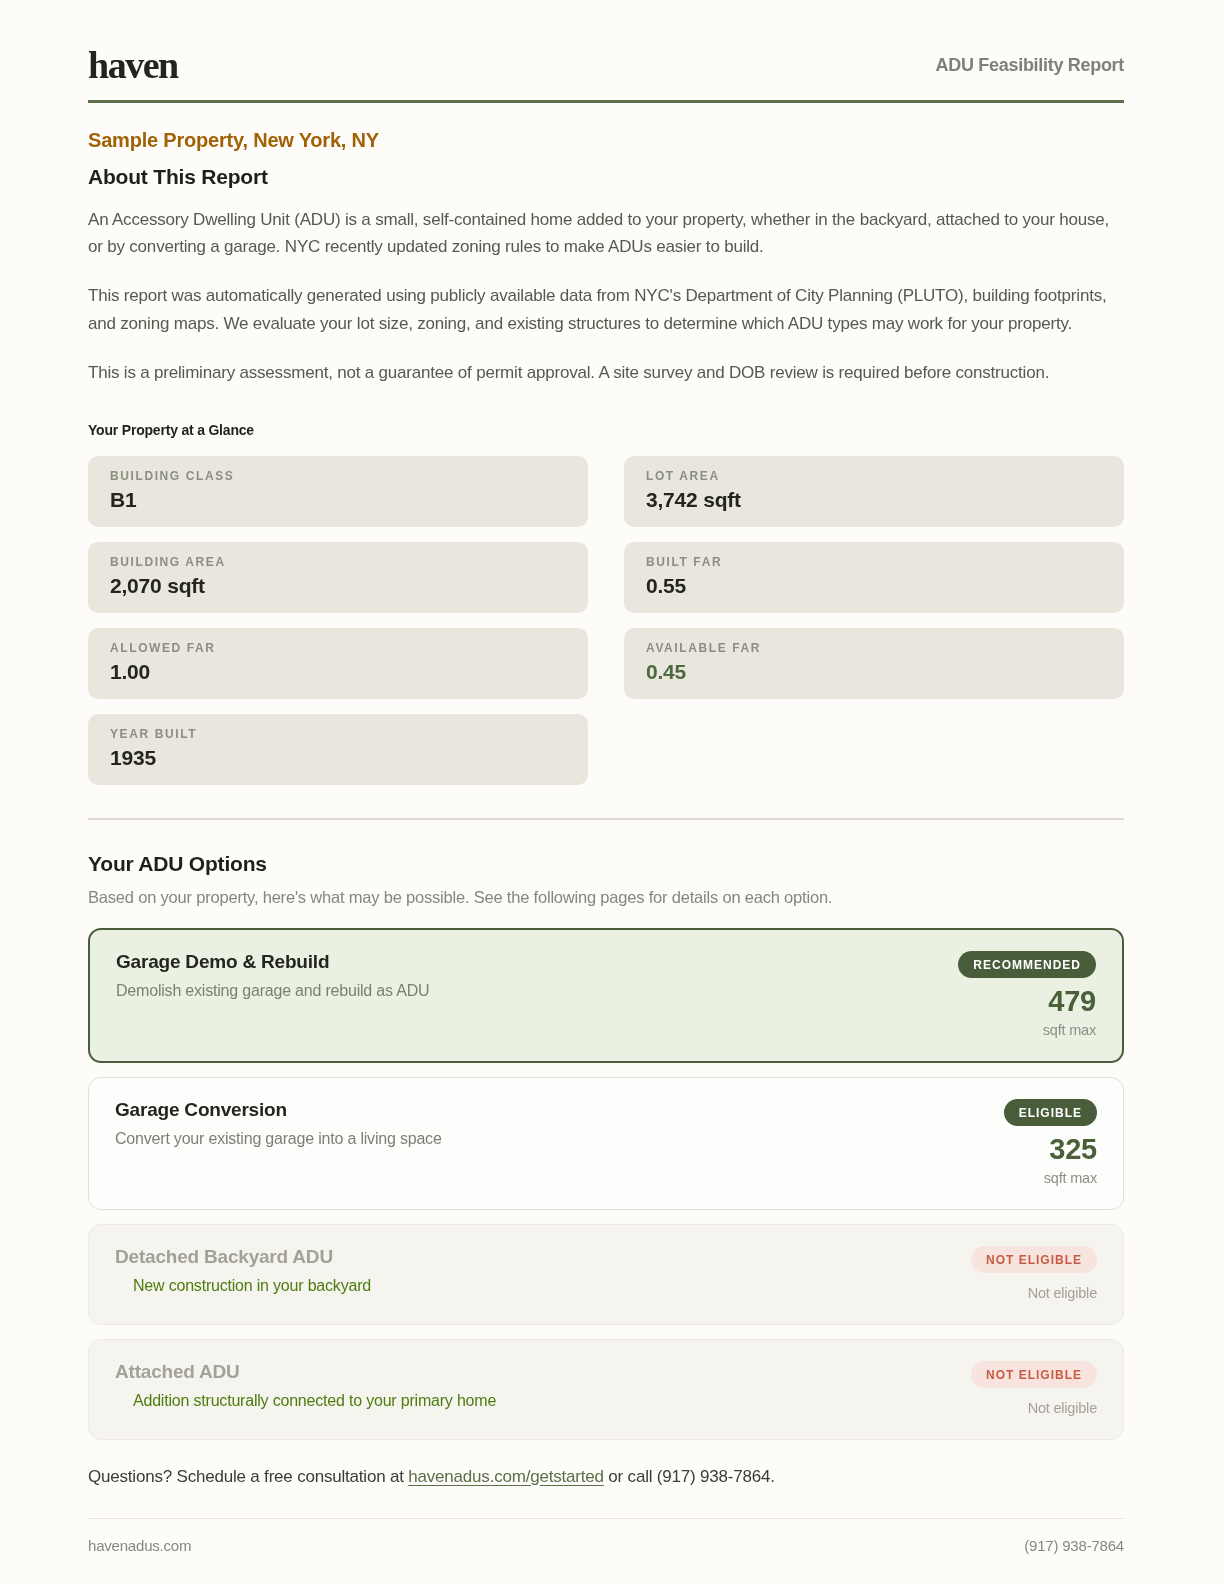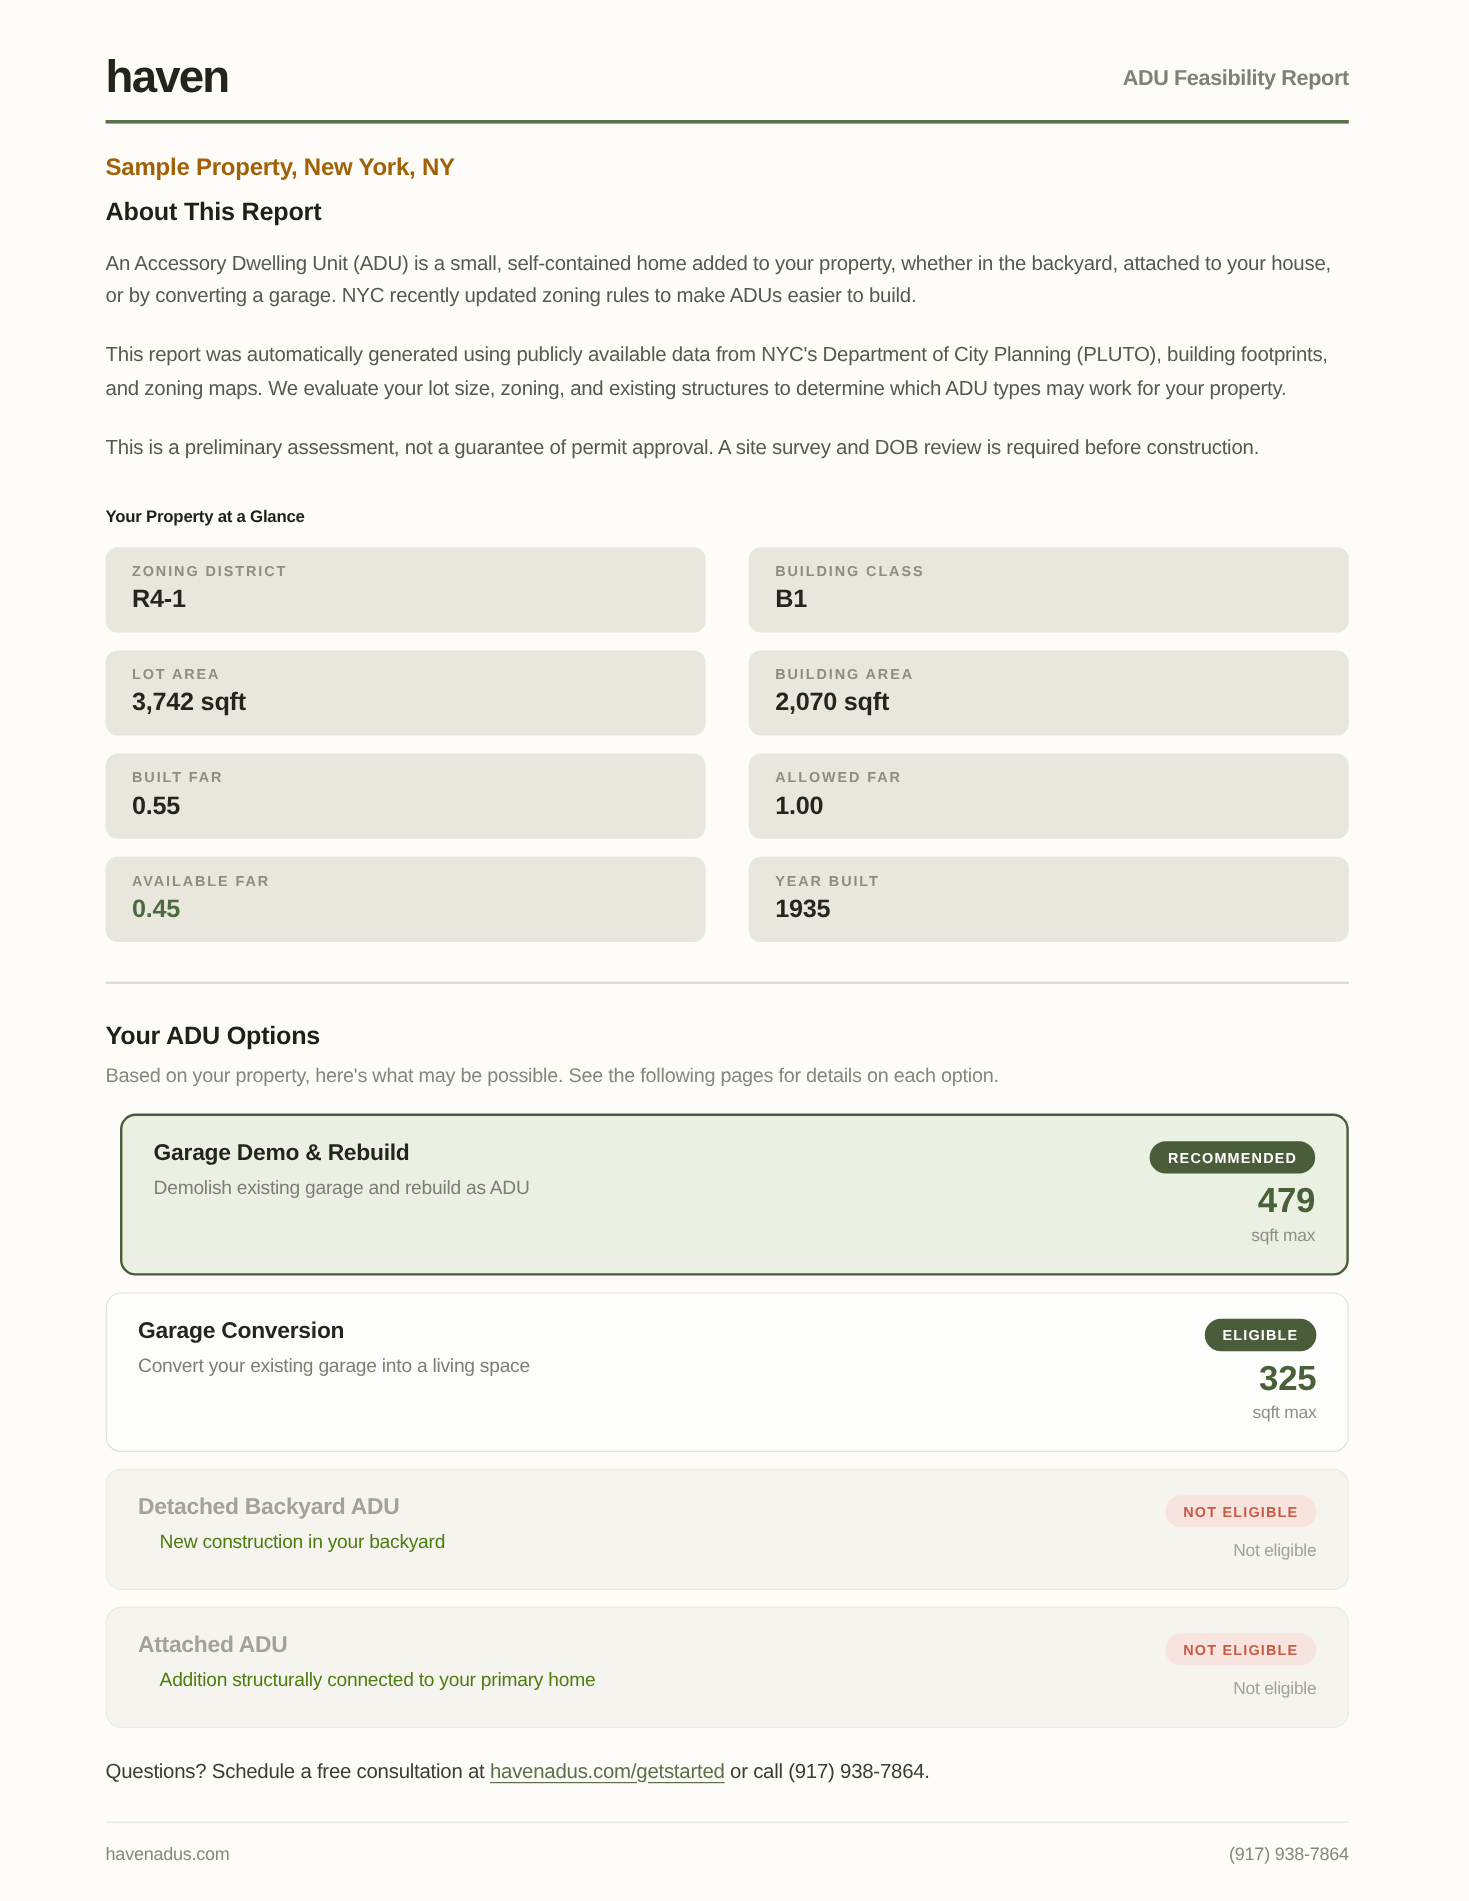--- a/index.html
+++ b/index.html
@@ -21,21 +21,21 @@
   }
   
   .header {
     display: flex;
     justify-content: space-between;
     align-items: center;
     padding-bottom: 16px;
     border-bottom: 3px solid #5c6e4c;
   }
   .logo {
-    font-family: Liberation Sans, sans-serif;
+    font-family: Liberation Serif, serif;
     font-size: 38px;
     font-weight: 600;
     letter-spacing: -1.5px;
     color: #23251c;
     line-height: 1;
   }
   .report-label {
     font-size: 18px;
     font-weight: 700;
     color: #7e8177;
@@ -115,21 +115,21 @@
     font-size: 16.5px;
     color: #84877b;
   }
   .option-card {
     margin-top: 14px;
     border-radius: 13px;
     padding: 21px 26px 23px 26px;
     display: flex;
     justify-content: space-between;
   }
-  .option-card.first { margin-top: 21px; margin-left: 12px; }
+  .option-card.first { margin-top: 21px; }
   .option-card.recommended {
     background: #eaf0e2;
     border: 2px solid #4a5d3a;
     min-height: 122px;
   }
   .option-card.eligible {
     background: #fdfdfb;
     border: 1px solid #e2e0d8;
     min-height: 120px;
   }
@@ -220,24 +220,20 @@
 
   <div class="about-heading">About This Report</div>
   <p class="para">An Accessory Dwelling Unit (ADU) is a small, self-contained home added to your property, whether in the backyard, attached to your house, or by converting a garage. NYC recently updated zoning rules to make ADUs easier to build.</p>
   <p class="para">This report was automatically generated using publicly available data from NYC's Department of City Planning (PLUTO), building footprints, and zoning maps. We evaluate your lot size, zoning, and existing structures to determine which ADU types may work for your property.</p>
   <p class="para">This is a preliminary assessment, not a guarantee of permit approval. A site survey and DOB review is required before construction.</p>
 
   <div class="glance-heading">Your Property at a Glance</div>
 
   <div class="stats-grid">
     <div class="stat-card">
-      <div class="stat-label">ZONING DISTRICT</div>
-      <div class="stat-value">R4-1</div>
-    </div>
-    <div class="stat-card">
       <div class="stat-label">BUILDING CLASS</div>
       <div class="stat-value">B1</div>
     </div>
     <div class="stat-card">
       <div class="stat-label">LOT AREA</div>
       <div class="stat-value">3,742 sqft</div>
     </div>
     <div class="stat-card">
       <div class="stat-label">BUILDING AREA</div>
       <div class="stat-value">2,070 sqft</div>

